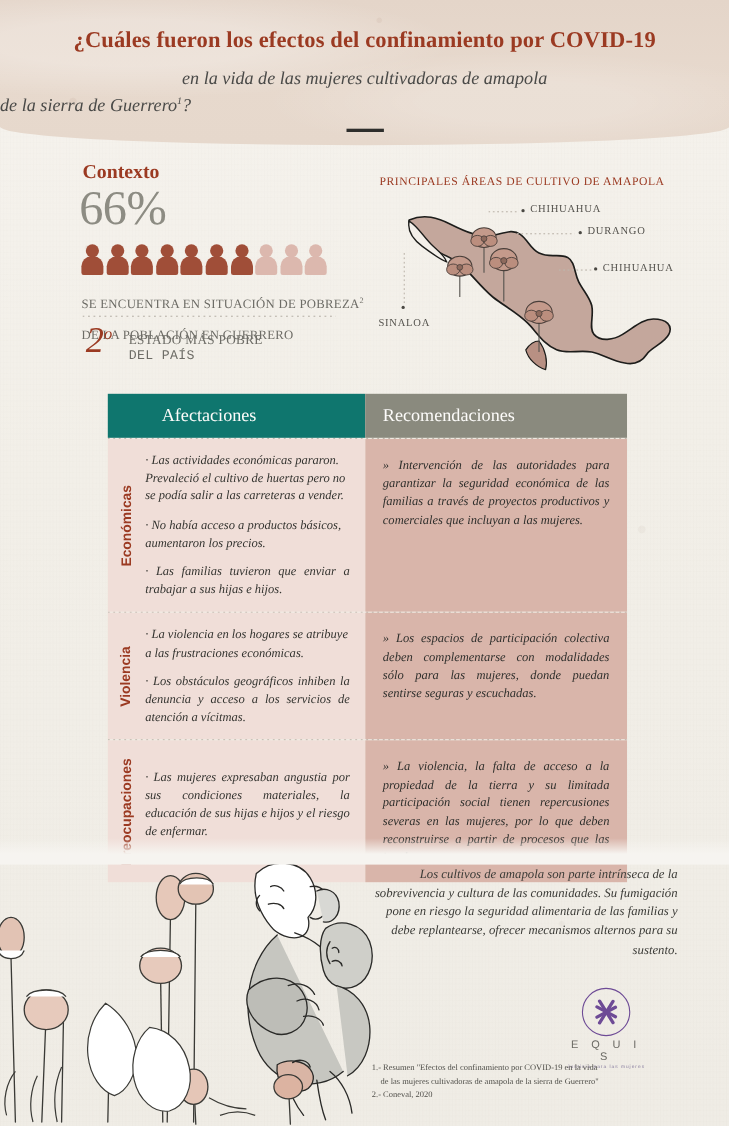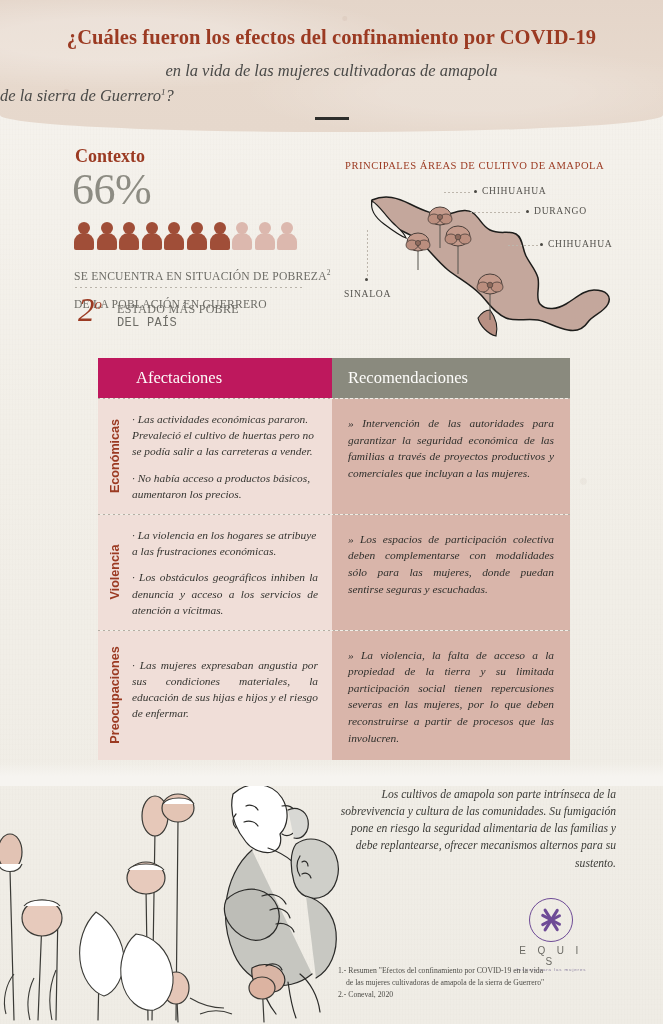--- a/index.html
+++ b/index.html
@@ -91,21 +91,21 @@
   .mk-dot{position:absolute;width:3.4px;height:3.4px;border-radius:50%;background:#4a4843;}
   .leader{position:absolute;height:1px;
     background-image:linear-gradient(90deg,#bdb6ac 0 1.6px,transparent 1.6px 4px);background-size:4px 1px;}
   .leaderV{position:absolute;width:1px;
     background-image:linear-gradient(180deg,#bdb6ac 0 1.6px,transparent 1.6px 4px);background-size:1px 4px;}
 
   
   .tbl{position:absolute;left:98px;top:358px;width:472px;}
   .thead{display:flex;height:40px;}
   .th{color:#fdfcfa;font-size:16.5px;display:flex;align-items:center;}
-  .th-a{width:234px;background:#be185d;padding-left:38px;box-sizing:border-box;}
+  .th-a{width:234px;background:#0f766e;padding-left:49px;box-sizing:border-box;}
   .th-r{width:238px;background:#8a8a7e;padding-left:16px;box-sizing:border-box;}
   .rowsep{height:1px;width:472px;
     background-image:linear-gradient(90deg,#b5aea4 0 2px,transparent 2px 5px);background-size:5px 1px;}
   .trow{display:flex;position:relative;}
   .cell-l{width:234px;background:#f0ded8;position:relative;box-sizing:border-box;}
   .cell-r{width:238px;background:#d9b5aa;box-sizing:border-box;padding:16px 16px 14px 16px;}
   .vlabel{
     position:absolute;left:2px;top:0;height:100%;width:30px;
     display:flex;align-items:center;justify-content:center;
   }
@@ -284,20 +284,21 @@
   <div class="rowsep"></div>
 
   <div class="trow">
     <div class="cell-l">
       <div class="vlabel">
           <span>Económicas</span>
         </div>
       <div class="bullets">
         <p>· Las actividades económicas pararon. Prevaleció el cultivo de huertas pero no se  podía salir a las carreteras a vender.</p>
         <p>· No había acceso a productos básicos, aumentaron los precios.</p>
+        <p class="just">· Las familias tuvieron que enviar a trabajar a sus hijas e hijos.</p>
       </div>
     </div>
     <div class="cell-r">
       <p>» Intervención de las autoridades para garantizar la seguridad económica de las familias a través de proyectos productivos y comerciales que incluyan a las mujeres.</p>
     </div>
   </div>
   <div class="rowsep"></div>
 
   <div class="trow">
     <div class="cell-l">

